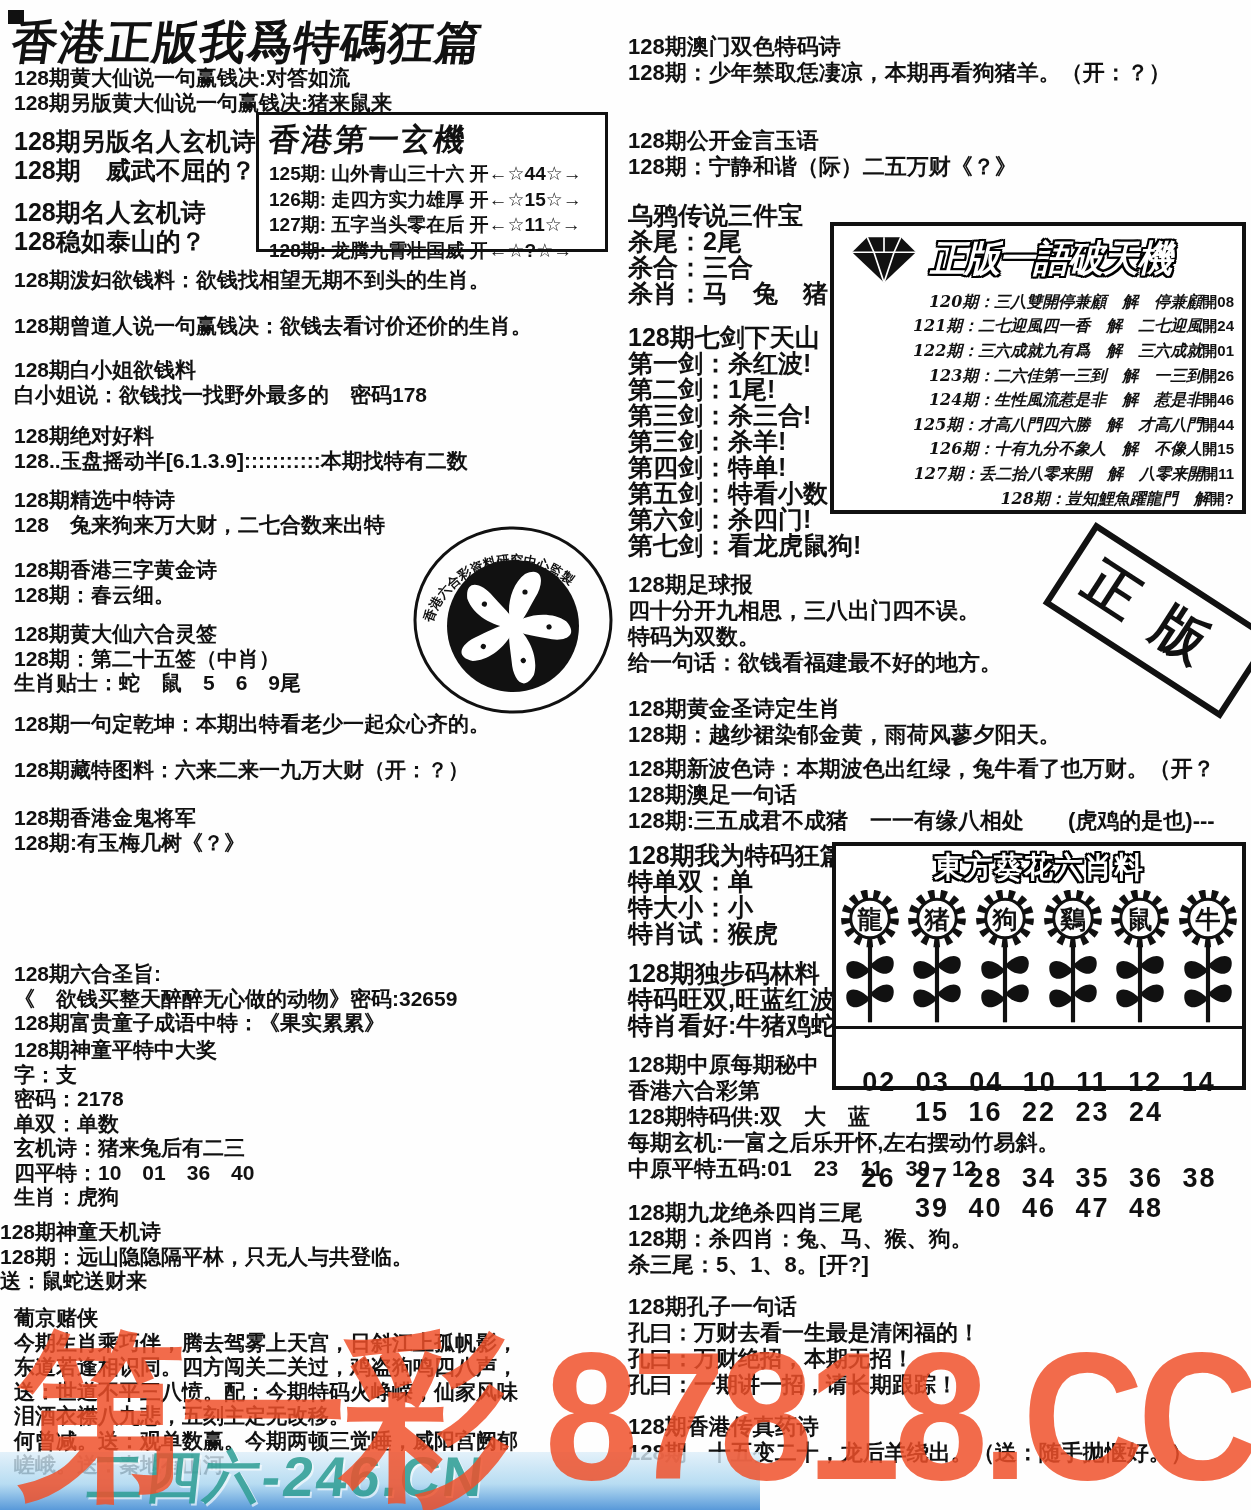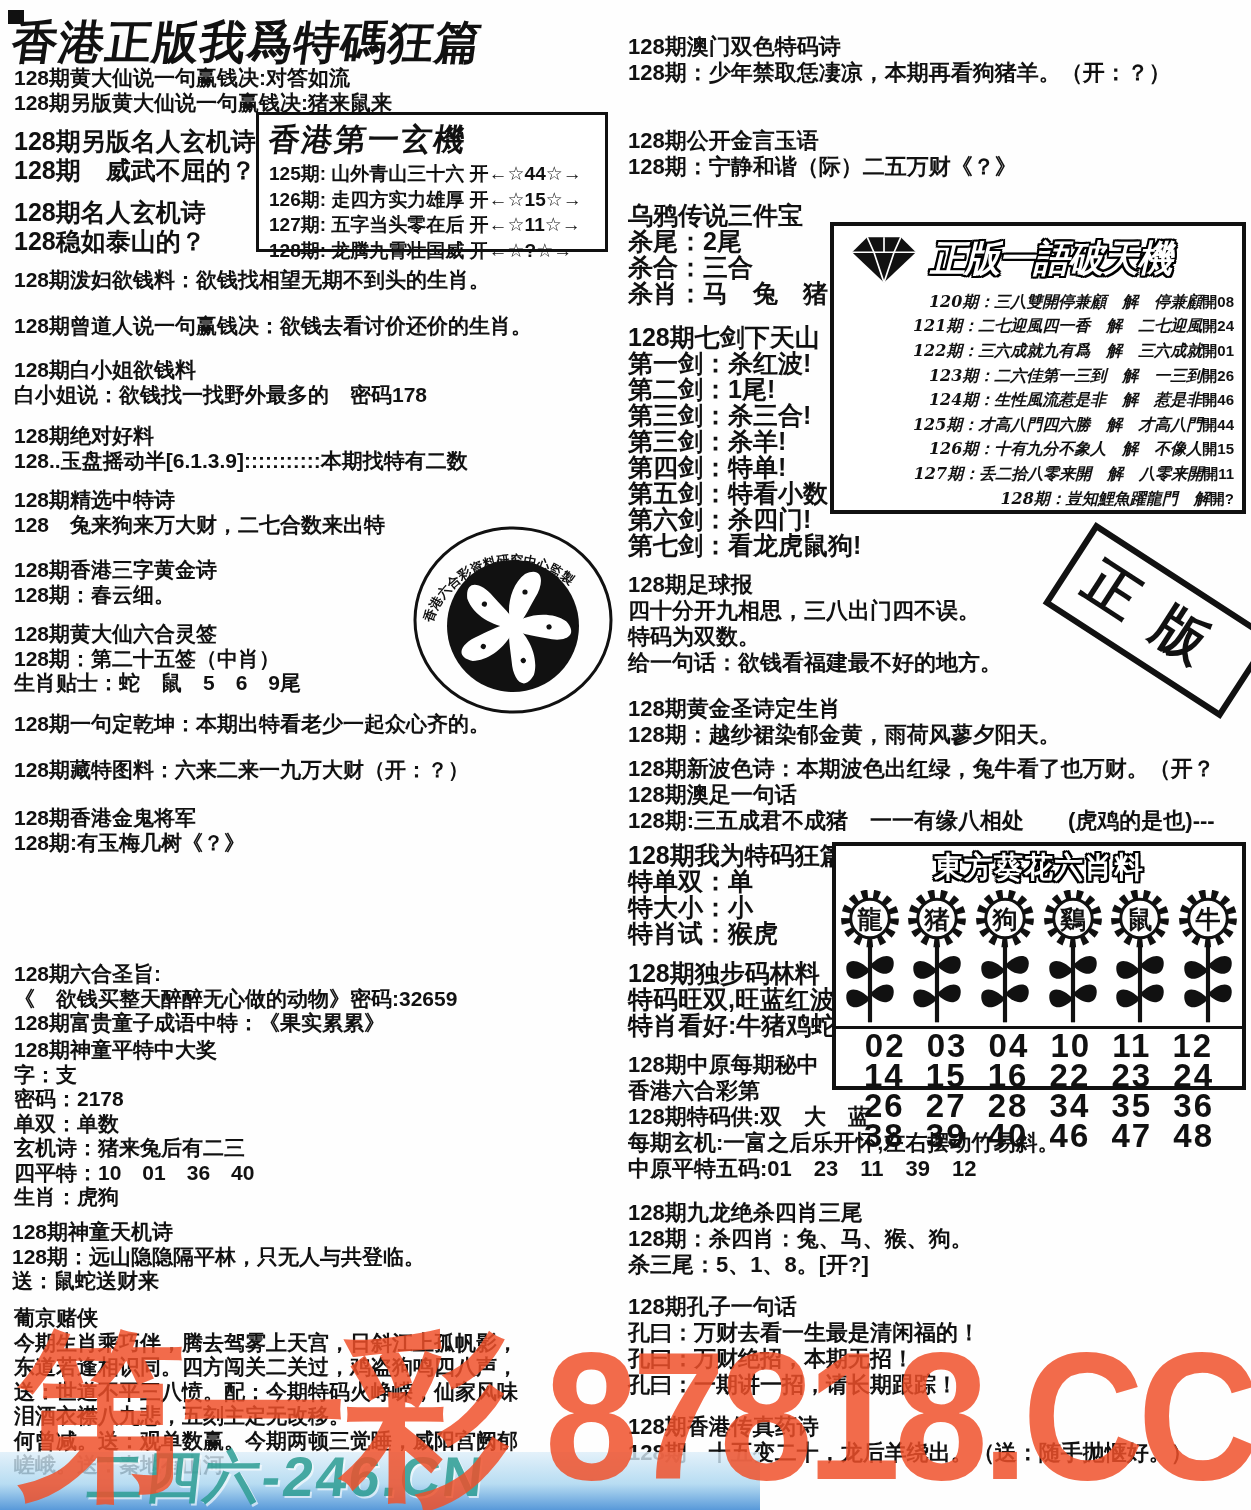--- a/index.html
+++ b/index.html
@@ -34,21 +34,21 @@
   
   .stamp{position:absolute;left:1052px;top:572px;border:6px solid #111;padding:6px 18px;
          transform:rotate(33deg);font-size:54px;font-weight:900;letter-spacing:28px;
          white-space:nowrap;background:rgba(255,255,255,.0);}
   
   .sun-box{position:absolute;left:832px;top:842px;width:414px;height:248px;border:4px solid #111;
            background:#fff;box-sizing:border-box;}
   .sun-box .title{font-size:29px;text-align:center;letter-spacing:1px;margin-top:2px;}
   .flowers{display:flex;justify-content:space-around;height:136px;margin-top:2px;}
   .nums{border-top:3px solid #111;text-align:center;padding-top:2px;}
-  .nums .ln{font-size:33px;line-height:30px;letter-spacing:2px;word-spacing:10px;font-weight:700;}
+  .nums .ln{font-size:27px;line-height:30px;letter-spacing:2px;word-spacing:10px;font-weight:700;margin-top:36px;}
   
   .seal{position:absolute;left:410px;top:524px;width:205px;height:192px;}
   
   .watermark{position:absolute;left:18px;top:1296px;font-size:168px;font-weight:900;
              color:#f0502a;opacity:.84;letter-spacing:-6px;z-index:60;white-space:nowrap;
              transform:scaleY(1.08);transform-origin:top left;}
   .footer-panel{position:absolute;left:0;top:1452px;width:760px;height:58px;z-index:20;opacity:.8;
                 background:linear-gradient(180deg,#ddeef9 0%,#a6d4ef 55%,#2f80d0 100%);}
   .footer-logo{position:absolute;left:88px;top:1440px;z-index:30;font-size:56px;font-weight:900;
                color:#2f9e94;opacity:.85;letter-spacing:2px;transform:skewX(-6deg);
@@ -129,21 +129,21 @@
     </div>
   <div class="blk" style="left:14px;top:1038px">
       <div class="ln">128期神童平特中大奖</div>
       <div class="ln">字：支</div>
       <div class="ln">密码：2178</div>
       <div class="ln">单双：单数</div>
       <div class="ln">玄机诗：猪来兔后有二三</div>
       <div class="ln">四平特：10　01　36　40</div>
       <div class="ln">生肖：虎狗</div>
     </div>
-  <div class="blk" style="left:12px;top:1220px">
+  <div class="blk" style="left:0;top:1220px">
       <div class="ln">128期神童天机诗</div>
       <div class="ln">128期：远山隐隐隔平林，只无人与共登临。</div>
       <div class="ln">送：鼠蛇送财来</div>
     </div>
   <div class="blk" style="left:14px;top:1306px">
       <div class="ln">葡京赌侠</div>
       <div class="ln">今期生肖乘巧伴，腾去驾雾上天宫，日斜江上孤帆影，</div>
       <div class="ln">东道若逢相识同。四方闯关二关过，鸡盗狗鸣四八声，</div>
       <div class="ln">送：世道不平三八愤。配：今期特码火峥嵘，仙家风味</div>
       <div class="ln">泪酒衣襟八九悲，五刻主定无改移。</div>

